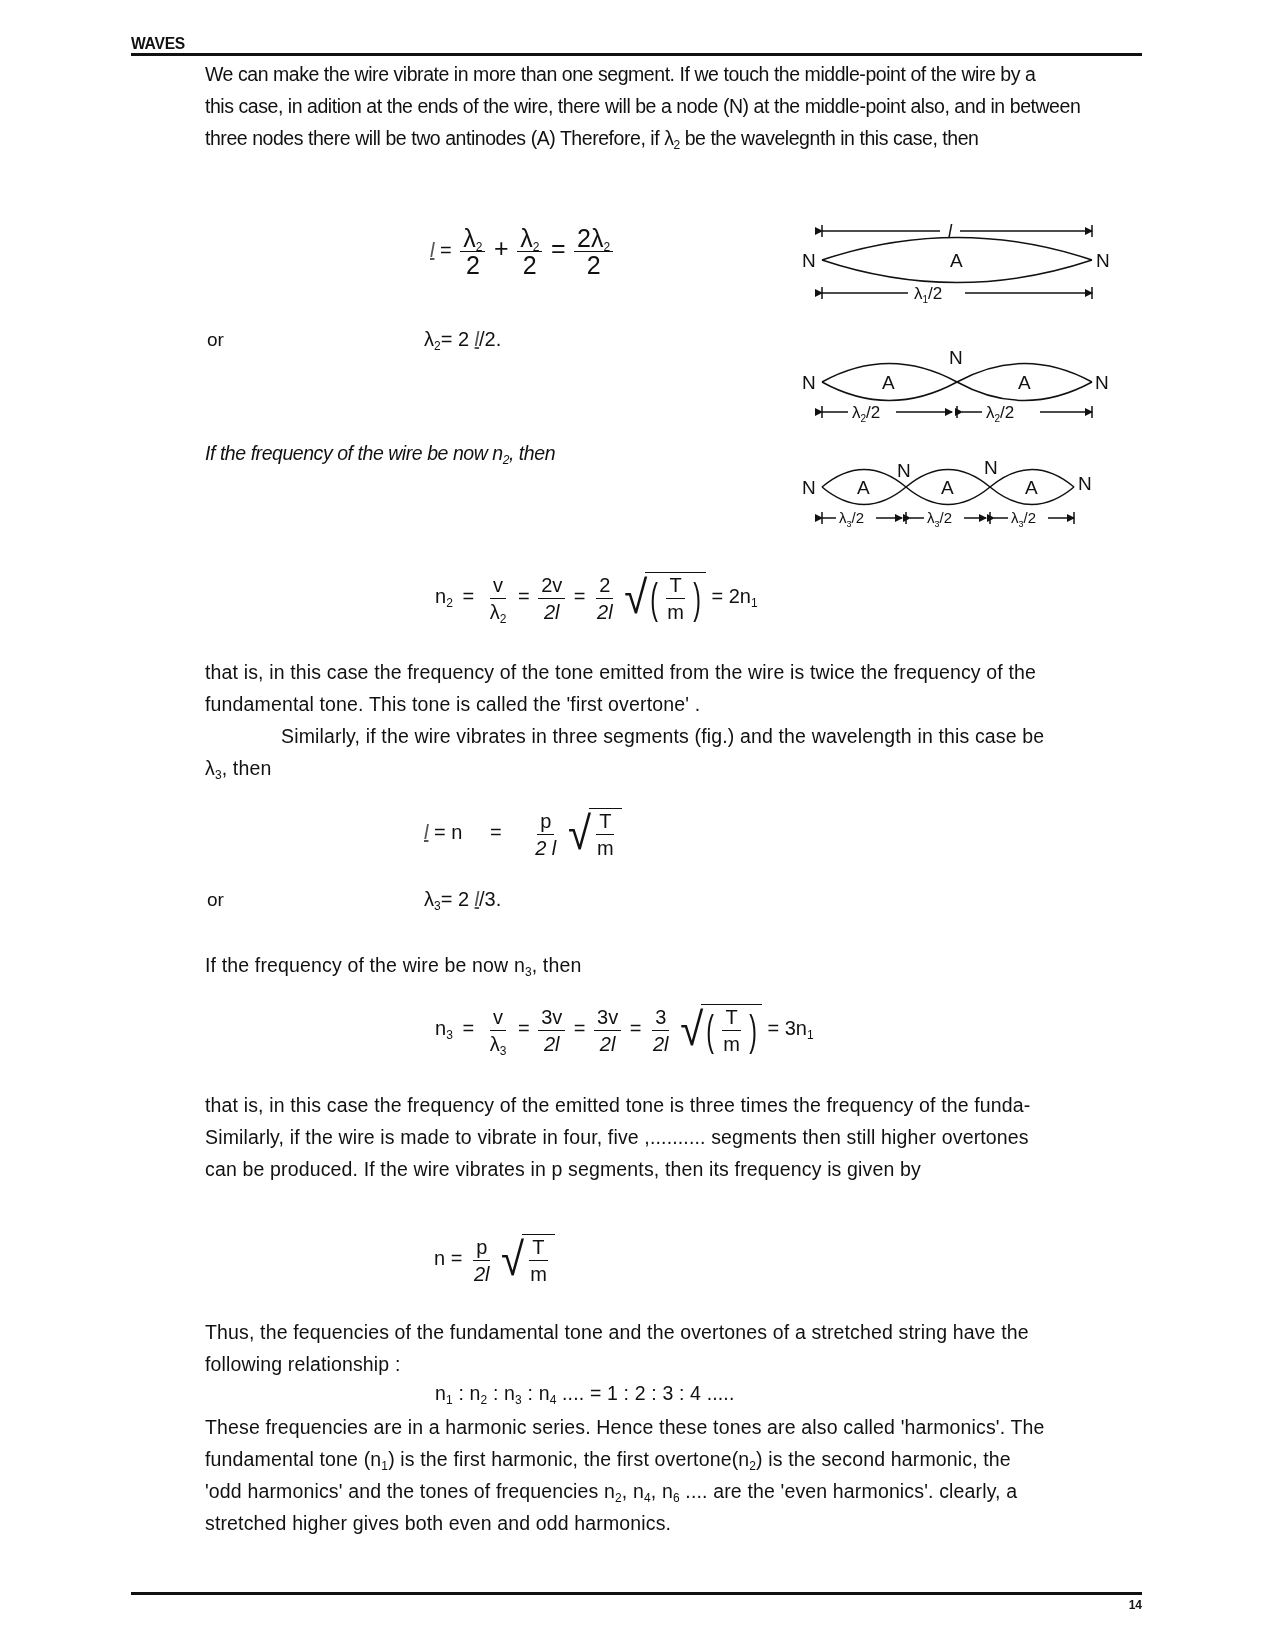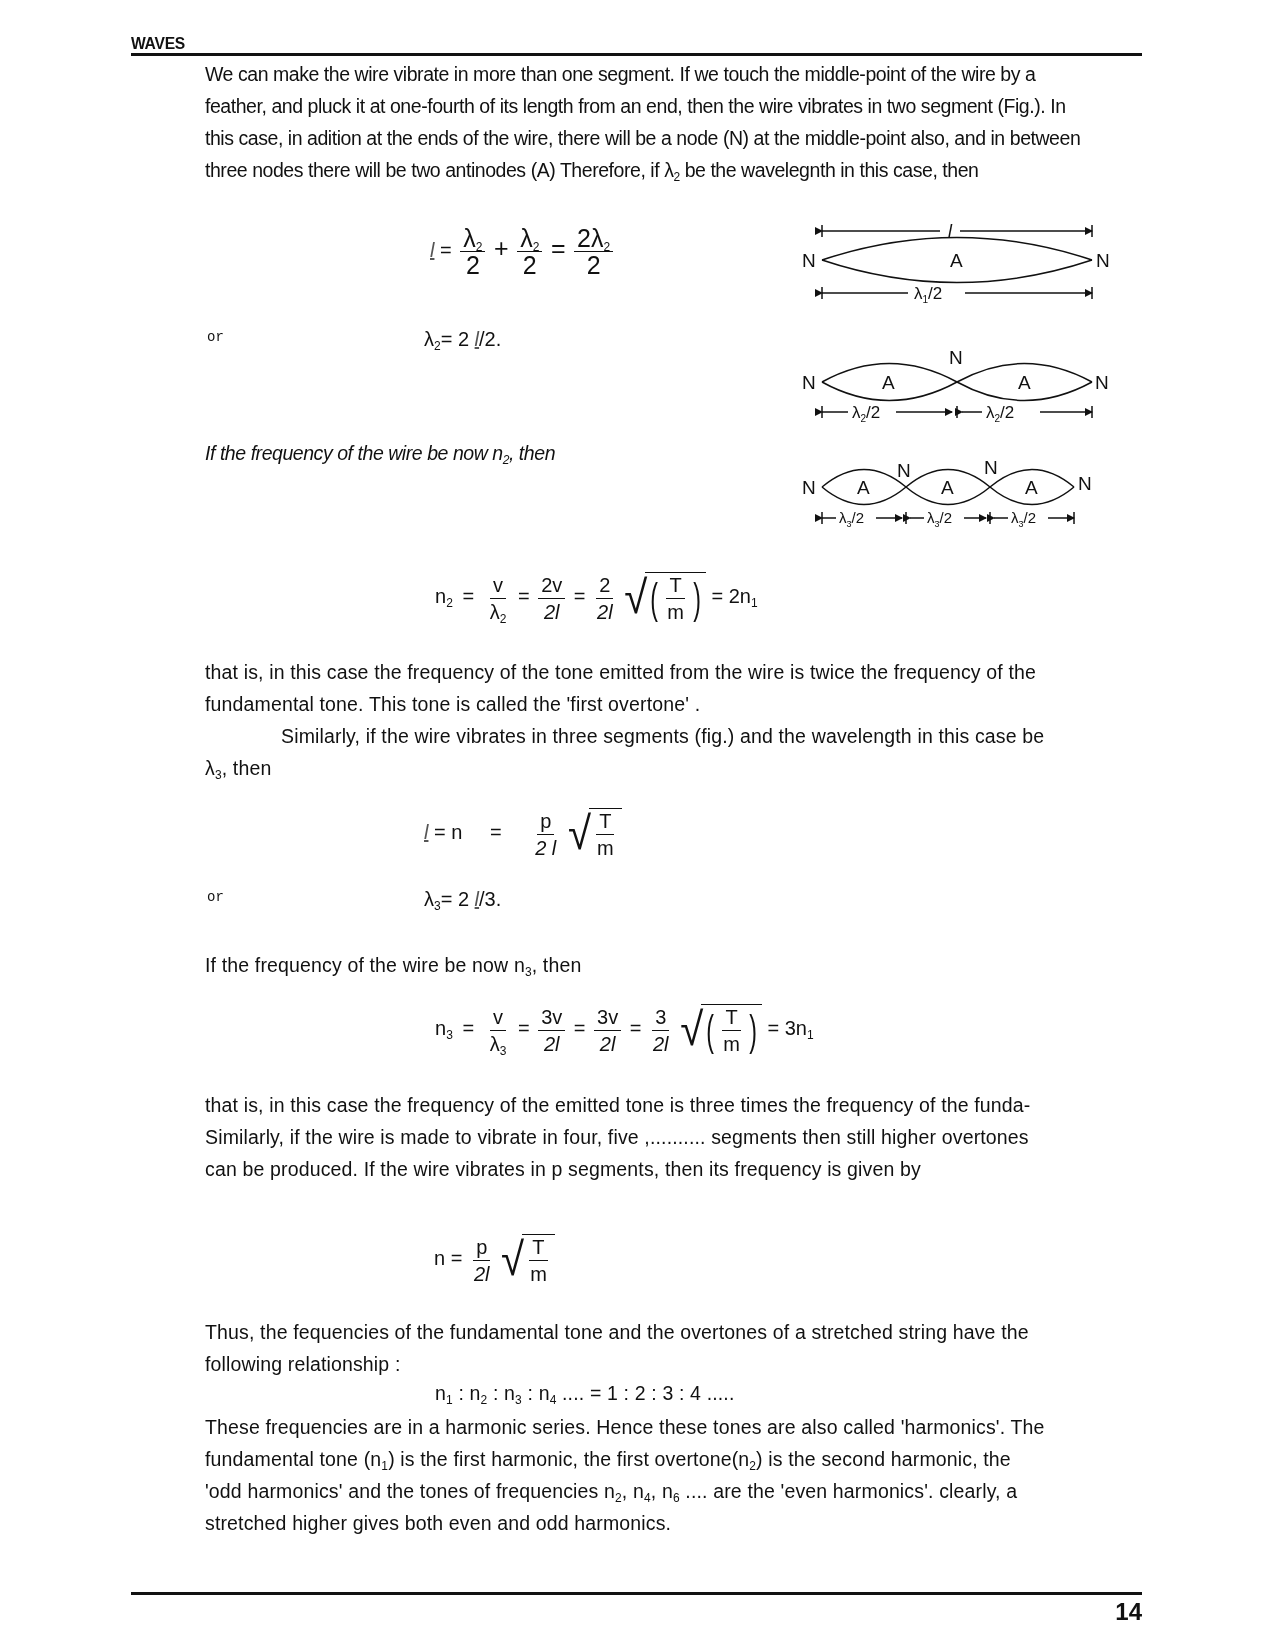--- a/index.html
+++ b/index.html
@@ -15,33 +15,32 @@
   .eq { font-size:20px; white-space:nowrap; }
   .frac { display:inline-flex; flex-direction:column; align-items:center; vertical-align:middle; margin:0 3px; }
   .frac .num { padding:0 3px 1px; border-bottom:1.3px solid #111; line-height:24px; }
   .frac .den { padding:1px 3px 0; line-height:24px; }
   .big { font-size:25px; }
   .ital { font-style:italic; }
   .sqrt { display:inline-flex; align-items:center; vertical-align:middle; }
   .sqrt .rad { font-size:42px; line-height:1; transform:scaleY(1.1); margin-right:-2px; }
   .sqrt .body { border-top:1.3px solid #111; padding:0 2px; display:inline-flex; align-items:center; }
   .paren { font-size:42px; font-weight:200; line-height:1; transform:scaleX(0.55); display:inline-block; }
-  .lbl { font-size:14px;font-family:Liberation Mono, monospace; }
-  .page-num { right:133px; top:1598px; font-weight:bold; font-size:24px; }
+  .lbl { font-size:19px; }
+  .page-num { right:133px; top:1598px; font-weight:bold; font-size:12px; }
   svg text { font-family:"Liberation Sans", sans-serif; }
 </style>
 </head>
 <body>
 
 <div class="abs header-title">WAVES</div>
 <div class="abs rule" style="top:53px;"></div>
 
 <div class="abs para narrow" style="top:58px;">
   <div>We can make the wire vibrate in more than one segment. If we touch the middle-point of the wire by a</div>
-  <div>feather, and pluck it at one-fourth of its length from an end, then the wire vibrates in two segment (Fig.). In</div>
   <div>this case, in adition at the ends of the wire, there will be a node (N) at the middle-point also, and in between</div>
   <div style="text-align:left;"><span>three nodes there will be two antinodes (A) Therefore, if λ</span><sub>2</sub><span> be the wavelegnth in this case, then</span></div>
 </div>
 
 <div class="abs eq" style="left:430px; top:226px;">
   <span class="ital" style="text-decoration:underline; color:#555;">l</span>
   <span>=</span>
   <span class="frac big">
       <span class="num"><span>λ</span><sub>2</sub></span>
       <span class="den">2</span>

